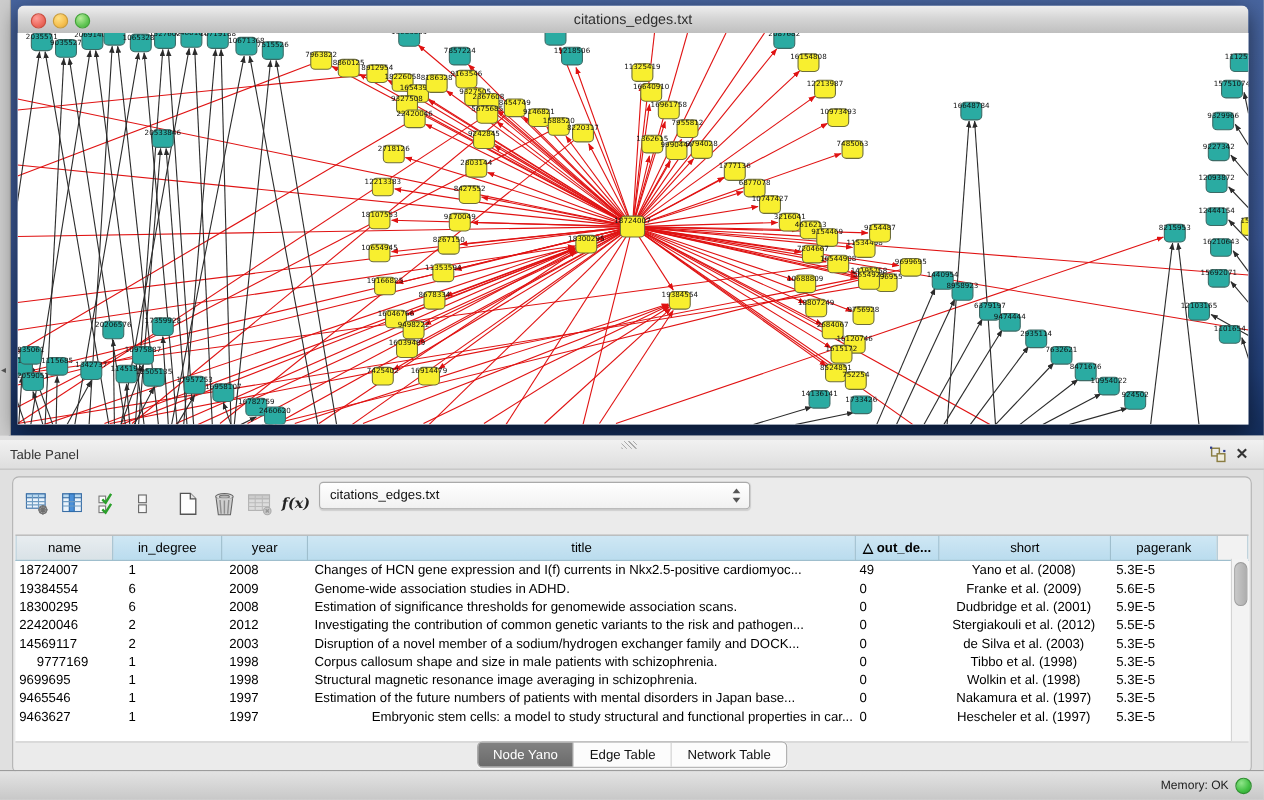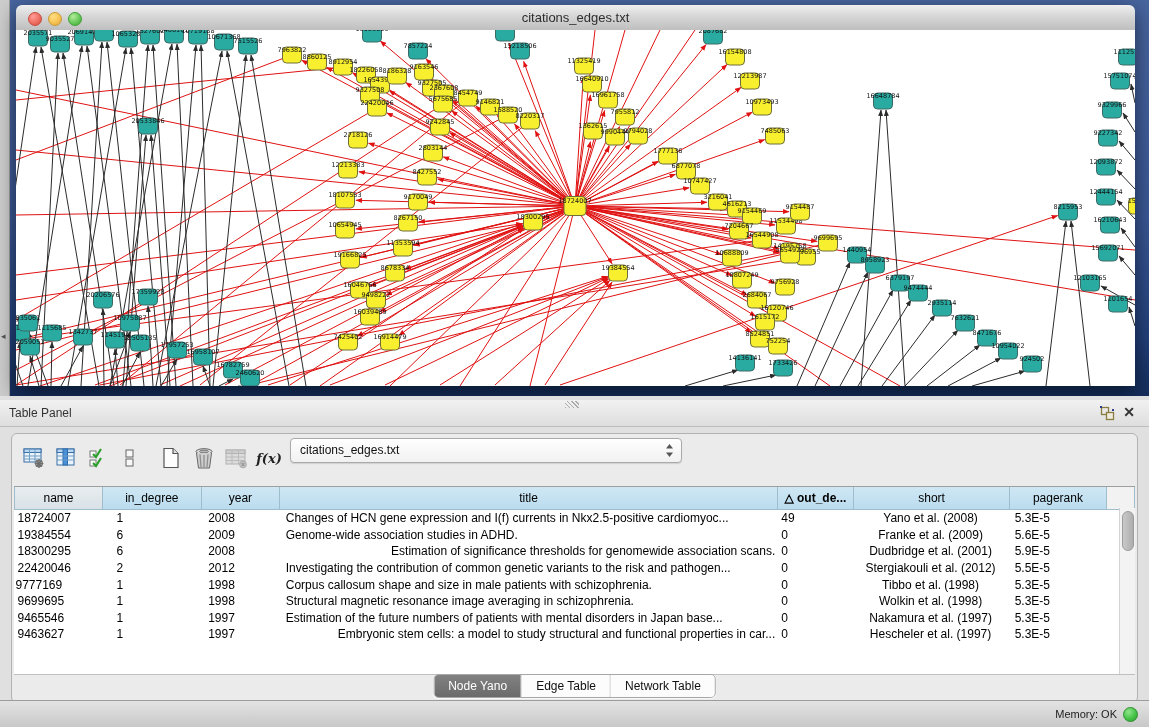--- a/index.html
+++ b/index.html
@@ -657,38 +657,48 @@
                 <td style="padding-left: 6px; margin-top: 40px;">Genome-wide association studies in ADHD.</td>
                 <td style="padding-left: 4px;">0</td>
                 <td style="padding-left: 0px; text-align: center;">Franke et al. (2009)</td>
                 <td style="padding-left: 5px;">5.6E-5</td>
                 <td></td>
               </tr>
               <tr>
                 <td style="padding-left: 3px;">18300295</td>
                 <td style="padding-left: 14px;">6</td>
                 <td style="padding-left: 7px;">2008</td>
-                <td style="padding-left: 6px; text-align: right;">Estimation of significance thresholds for genomewide association scans.</td>
+                <td style="padding-left: 6px;">Estimation of significance thresholds for genomewide association scans.</td>
                 <td style="padding-left: 4px;">0</td>
                 <td style="padding-left: 0px; text-align: center;">Dudbridge et al. (2001)</td>
                 <td style="padding-left: 5px;">5.9E-5</td>
                 <td></td>
               </tr>
               <tr>
                 <td style="padding-left: 3px;">22420046</td>
                 <td style="padding-left: 14px;">2</td>
                 <td style="padding-left: 7px;">2012</td>
                 <td style="padding-left: 6px;">Investigating the contribution of common genetic variants to the risk and pathogen...</td>
                 <td style="padding-left: 4px;">0</td>
                 <td style="padding-left: 0px; text-align: center;">Stergiakouli et al. (2012)</td>
                 <td style="padding-left: 5px;">5.5E-5</td>
                 <td></td>
               </tr>
               <tr>
-                <td style="padding-left: 1px;">9777169</td>
+                <td style="padding-left: 3px;">14569117</td>
+                <td style="padding-left: 14px;">2</td>
+                <td style="padding-left: 7px;">2003</td>
+                <td style="padding-left: 6px;">Disruption of a novel member of a sodium/hydrogen exchanger family and DOCK...</td>
+                <td style="padding-left: 4px;">0</td>
+                <td style="padding-left: 0px; text-align: center;">de Silva et al. (2003)</td>
+                <td style="padding-left: 5px;">5.3E-5</td>
+                <td></td>
+              </tr>
+              <tr>
+                <td style="padding-left: 19px;">9777169</td>
                 <td style="padding-left: 14px;">1</td>
                 <td style="padding-left: 7px;">1998</td>
                 <td style="padding-left: 6px;">Corpus callosum shape and size in male patients with schizophrenia.</td>
                 <td style="padding-left: 4px;">0</td>
                 <td style="padding-left: 0px; text-align: center;">Tibbo et al. (1998)</td>
                 <td style="padding-left: 5px;">5.3E-5</td>
                 <td></td>
               </tr>
               <tr>
                 <td style="padding-left: 3px;">9699695</td>

